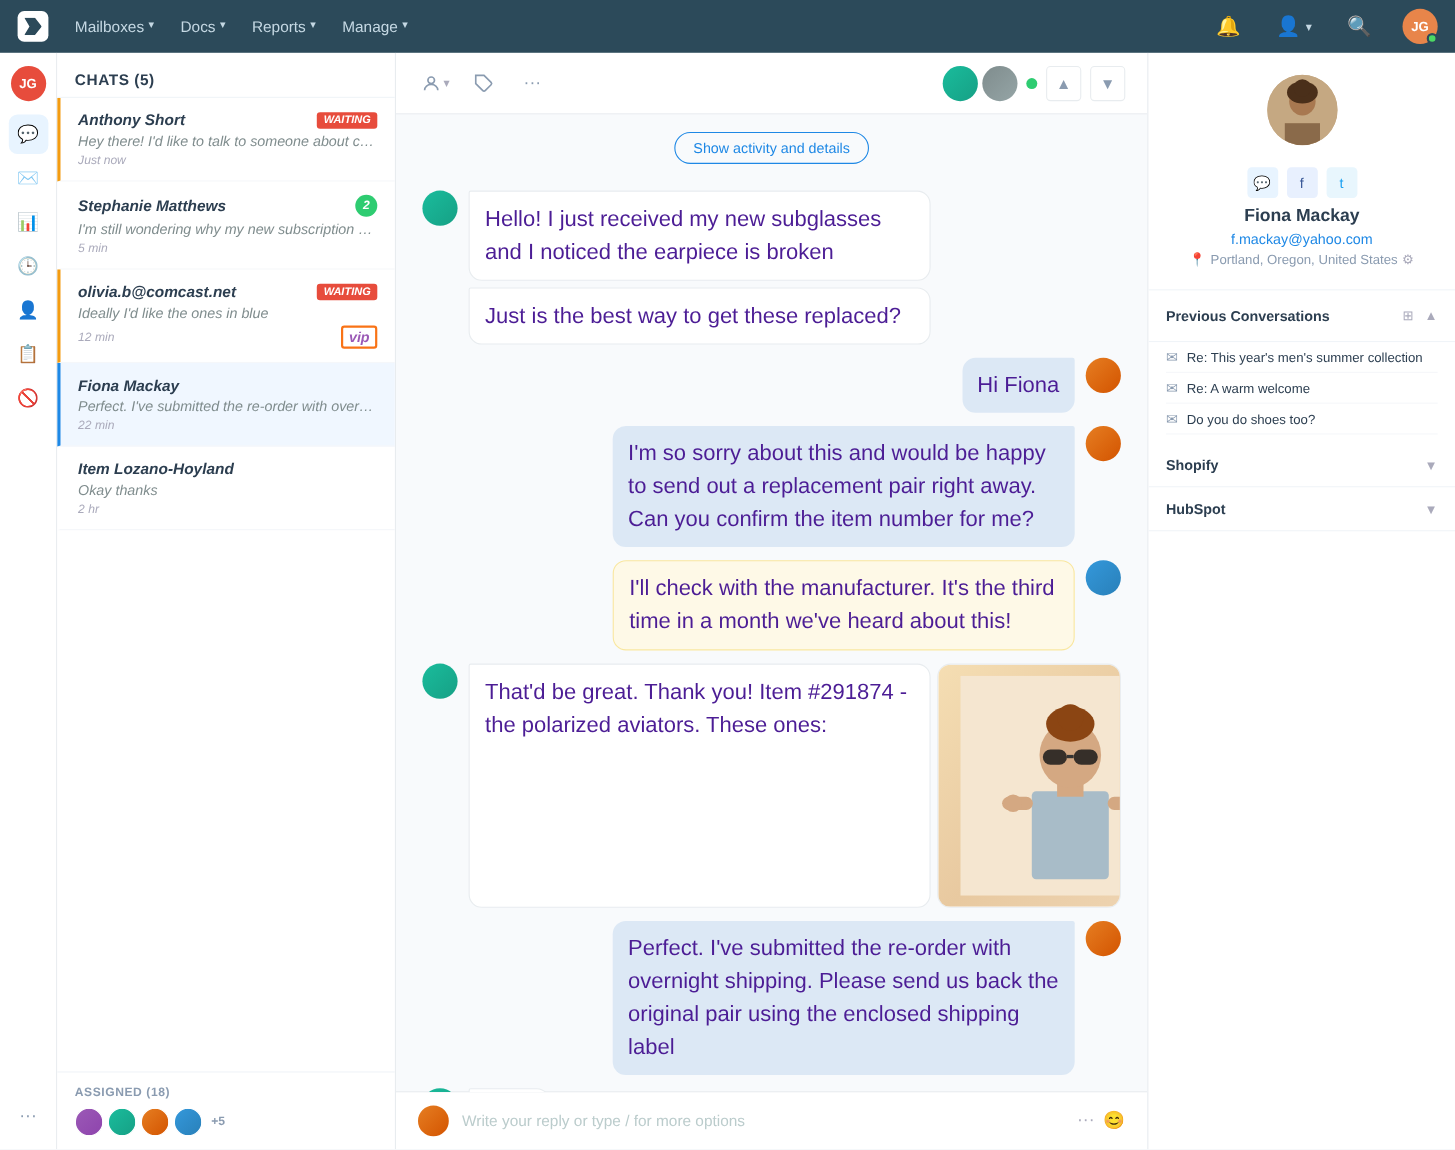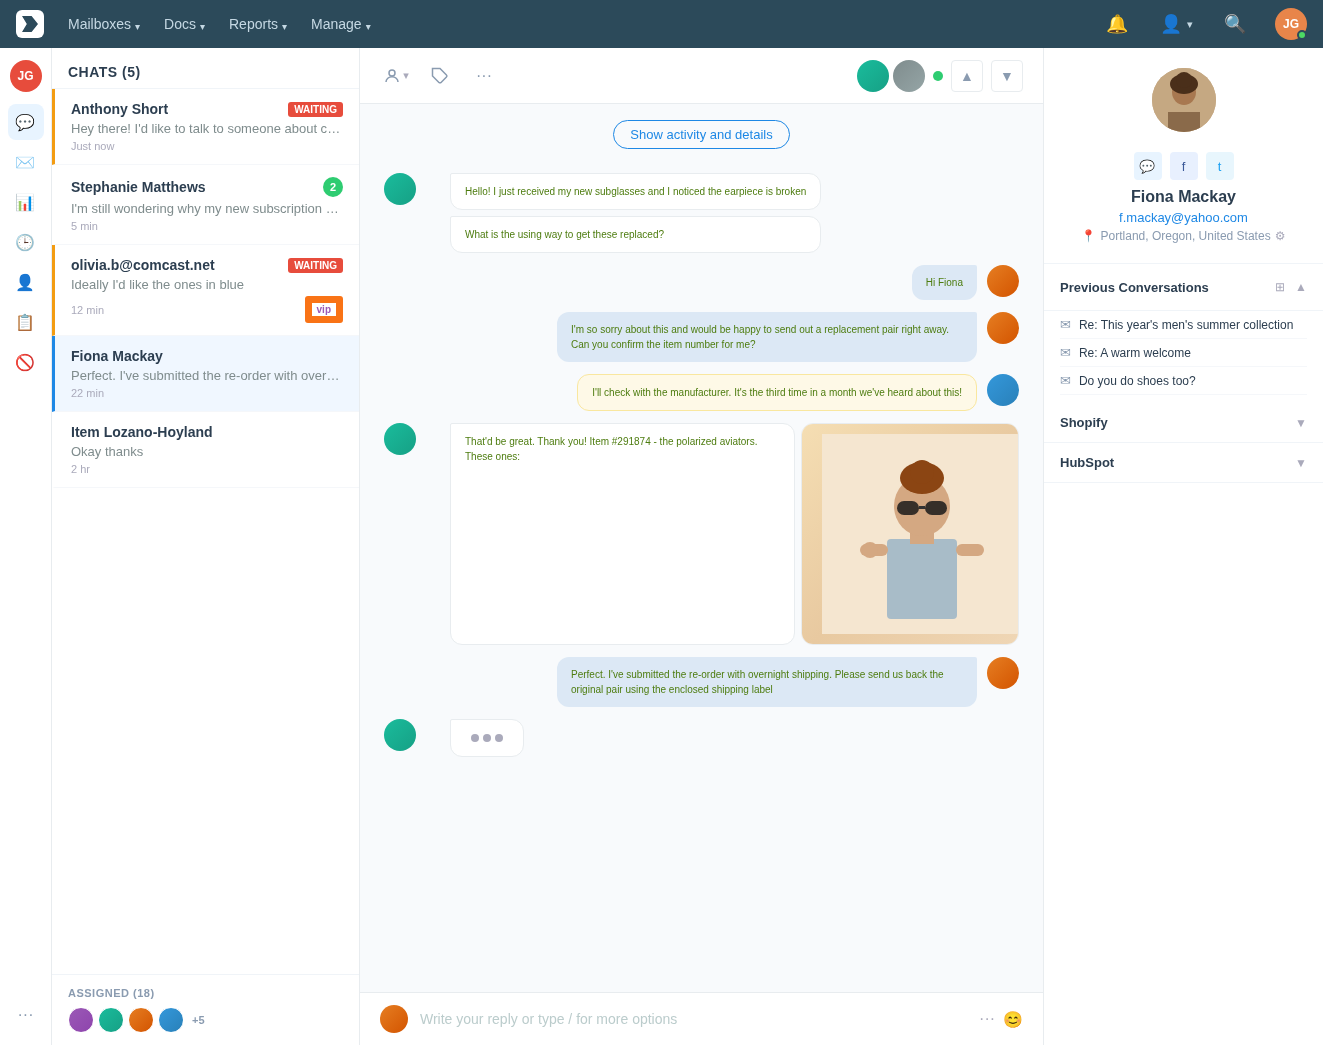--- a/index.html
+++ b/index.html
@@ -2,52 +2,52 @@
 <html><head>
   <meta charset="utf-8">
   <style>
     * { box-sizing: border-box; margin: 0; padding: 0; }
     body { font-family: -apple-system, BlinkMacSystemFont, 'Segoe UI', sans-serif; background: #f5f7fa; display: flex; flex-direction: column; height: 1045px; width: 1323px; overflow: hidden; }
 
     
     .top-nav { background: #2c4a5a; display: flex; align-items: center; height: 48px; padding: 0 16px; gap: 24px; flex-shrink: 0; }
     .nav-logo { width: 28px; height: 28px; background: #fff; border-radius: 6px; display: flex; align-items: center; justify-content: center; }
     .nav-logo-inner { width: 16px; height: 16px; background: #2c4a5a; clip-path: polygon(0 0, 60% 0, 100% 50%, 60% 100%, 0 100%, 30% 50%); }
-    .nav-item { color: #c5d8e3; font-size: 14px; font-weight: 500; display: flex; align-items: flex-end; gap: 4px; cursor: pointer; }
+    .nav-item { color: #c5d8e3; font-size: 14px; font-weight: 500; display: flex; align-items: flex-start; gap: 4px; cursor: pointer; }
     .nav-chevron { font-size: 10px; }
     .nav-spacer { flex: 1; }
     .nav-icon-btn { color: #c5d8e3; cursor: pointer; font-size: 18px; padding: 4px; }
     .nav-avatar { width: 32px; height: 32px; background: #e8854a; border-radius: 50%; display: flex; align-items: center; justify-content: center; color: #fff; font-size: 12px; font-weight: 700; cursor: pointer; position: relative; }
     .nav-avatar-dot { width: 10px; height: 10px; background: #4cd964; border: 2px solid #2c4a5a; border-radius: 50%; position: absolute; bottom: 0; right: 0; }
 
     
     .main { display: flex; flex: 1; overflow: hidden; }
 
     
     .sidebar-icons { width: 52px; background: #fff; border-right: 1px solid #e8ecef; display: flex; flex-direction: column; align-items: center; padding: 12px 0; gap: 4px; }
     .sidebar-icon-btn { width: 36px; height: 36px; display: flex; align-items: center; justify-content: center; border-radius: 8px; cursor: pointer; color: #8a9bb0; font-size: 16px; }
     .sidebar-icon-btn.active { background: #e8f4ff; color: #1e88e5; }
     .sidebar-icon-more { margin-top: auto; }
     .jg-badge { width: 32px; height: 32px; background: #e74c3c; border-radius: 50%; display: flex; align-items: center; justify-content: center; color: #fff; font-size: 12px; font-weight: 700; margin-bottom: 8px; }
 
     
     .chat-list { width: 308px; background: #fff; border-right: 1px solid #e8ecef; display: flex; flex-direction: column; overflow: hidden; }
     .chat-list-header { padding: 16px 16px 8px; display: flex; align-items: center; justify-content: space-between; border-bottom: 1px solid #f0f4f8; }
     .chat-list-title { font-size: 14px; font-weight: 700; color: #2c3e50; text-transform: uppercase; letter-spacing: 0.5px; }
-    .chat-items { flex: 1; overflow-y: auto; }
+    .chat-items { flex: 1; overflow-y: auto; font-style: italic; }
     .chat-item { padding: 12px 16px; cursor: pointer; border-bottom: 1px solid #f5f7fa; position: relative; }
     .chat-item.active { background: #f0f7ff; border-left: 3px solid #1e88e5; }
     .chat-item.unread-indicator { border-left: 3px solid #f39c12; }
     .chat-item-header { display: flex; align-items: center; justify-content: space-between; margin-bottom: 4px; }
     .chat-item-name { font-size: 14px; font-weight: 600; color: #2c3e50; }
     .chat-item-preview { font-size: 13px; color: #7f8c8d; white-space: nowrap; overflow: hidden; text-overflow: ellipsis; margin-bottom: 4px; }
     .chat-item-time { font-size: 11px; color: #aab; }
     .waiting-badge { background: #e74c3c; color: #fff; font-size: 10px; font-weight: 700; padding: 2px 6px; border-radius: 3px; text-transform: uppercase; }
     .unread-count { background: #2ecc71; color: #fff; font-size: 11px; font-weight: 700; width: 20px; height: 20px; border-radius: 50%; display: flex; align-items: center; justify-content: center; }
-    .vip-badge { border: 7px solid #f97316; color: #9b59b6; font-size: 10px; font-weight: 700; padding: 1px 5px; border-radius: 3px; }
+    .vip-badge { border: 2px solid #f97316; color: #9b59b6; font-size: 13px; font-weight: 700; padding: 1px 5px; border-radius: 3px; }
     .assigned-section { padding: 12px 16px; border-top: 1px solid #f0f4f8; }
     .assigned-label { font-size: 11px; color: #8a9bb0; font-weight: 700; text-transform: uppercase; letter-spacing: 0.5px; margin-bottom: 8px; }
     .assigned-avatars { display: flex; align-items: center; gap: 4px; }
     .assigned-avatar { width: 26px; height: 26px; border-radius: 50%; background: #ddd; overflow: hidden; border: 1px solid #fff; }
     .assigned-more { font-size: 11px; color: #8a9bb0; font-weight: 600; margin-left: 4px; }
 
     
     .chat-main { flex: 1; display: flex; flex-direction: column; background: #f8fafc; overflow: hidden; }
     .chat-toolbar { background: #fff; border-bottom: 1px solid #e8ecef; padding: 0 20px; display: flex; align-items: center; justify-content: space-between; height: 56px; }
     .toolbar-left { display: flex; align-items: center; gap: 12px; }
@@ -60,21 +60,21 @@
 
     
     .activity-banner { display: flex; justify-content: center; padding: 16px 0 8px; }
     .activity-btn { border: 1px solid #1e88e5; color: #1e88e5; background: transparent; border-radius: 20px; padding: 6px 16px; font-size: 13px; cursor: pointer; }
 
     
     .messages-area { flex: 1; overflow-y: auto; padding: 16px 24px; display: flex; flex-direction: column; gap: 12px; }
     .msg-row { display: flex; align-items: flex-start; gap: 10px; }
     .msg-row.outgoing { flex-direction: row-reverse; }
     .msg-avatar { width: 32px; height: 32px; border-radius: 50%; background: #ddd; flex-shrink: 0; overflow: hidden; }
-    .msg-bubble { max-width: 420px; padding: 10px 14px; border-radius: 12px; font-size: 10px; line-height: 1.5; color: #4d7c0f; margin-left: 24px; }
+    .msg-bubble { max-width: 420px; padding: 10px 14px; border-radius: 12px; font-size: 20px; line-height: 1.5; color: #4c1d95; }
     .msg-bubble.incoming { background: #fff; border: 1px solid #e8ecef; border-top-left-radius: 2px; }
     .msg-bubble.outgoing { background: #dce8f5; border-top-right-radius: 2px; }
     .msg-bubble.note { background: #fef9e7; border: 1px solid #f9e79f; }
     .system-msg { text-align: center; font-size: 12px; color: #aab; padding: 4px 0; }
     .msg-image-bubble { background: #fff; border: 1px solid #e8ecef; border-radius: 12px; overflow: hidden; max-width: 240px; }
     .msg-image-placeholder { width: 240px; height: 220px; background: linear-gradient(135deg, #f5deb3 0%, #e8c9a0 50%, #f0d8b8 100%); display: flex; align-items: center; justify-content: center; position: relative; }
     .typing-indicator { display: flex; gap: 4px; padding: 4px; }
     .typing-dot { width: 8px; height: 8px; background: #aab; border-radius: 50%; animation: bounce 1s infinite; }
     .typing-dot:nth-child(2) { animation-delay: 0.2s; }
     .typing-dot:nth-child(3) { animation-delay: 0.4s; }
@@ -272,21 +272,21 @@
     <div class="activity-banner">
       <button class="activity-btn">Show activity and details</button>
     </div>
 
     <div class="messages-area">
 
       <div class="msg-row">
         <div class="msg-avatar av-teal" style="width:32px;height:32px;border-radius:50%;flex-shrink:0;"></div>
         <div style="display:flex;flex-direction:column;gap:6px;">
           <div class="msg-bubble incoming">Hello! I just received my new subglasses and I noticed the earpiece is broken</div>
-          <div class="msg-bubble incoming">What is the using way to get these replaced?</div>
+          <div class="msg-bubble incoming">Just is the best way to get these replaced?</div>
         </div>
       </div>
 
 
       <div class="msg-row outgoing">
         <div class="msg-avatar av-orange" style="width:32px;height:32px;border-radius:50%;flex-shrink:0;"></div>
         <div class="msg-bubble outgoing">Hi Fiona</div>
       </div>
 
       <div class="msg-row outgoing">

